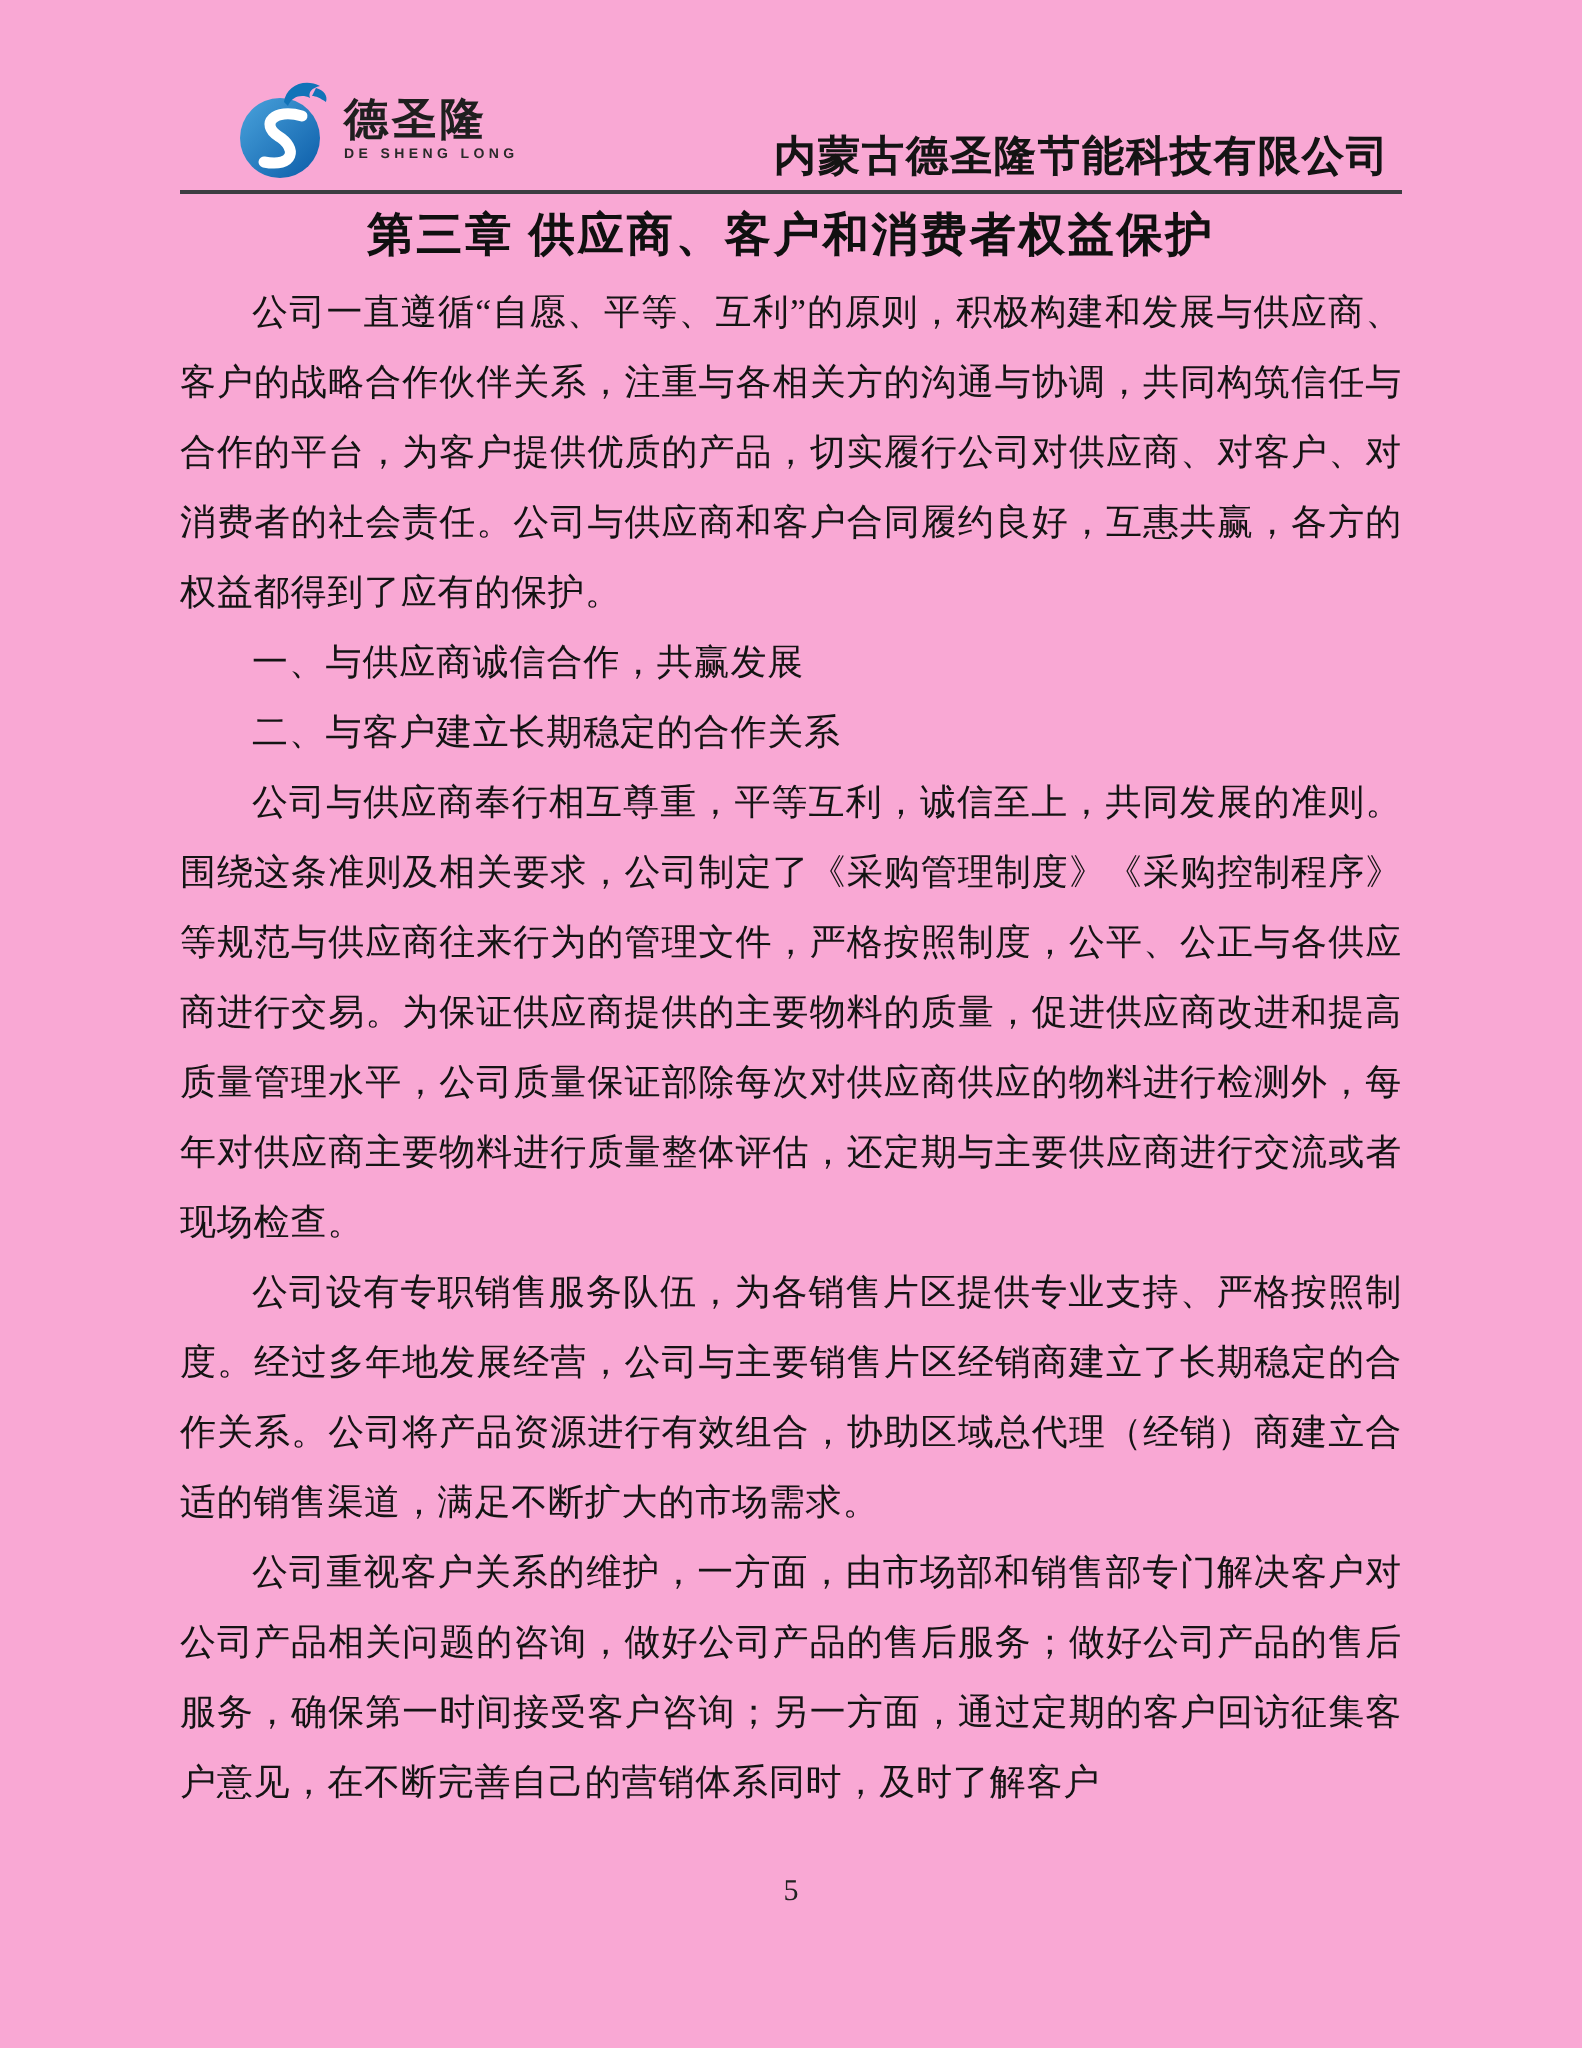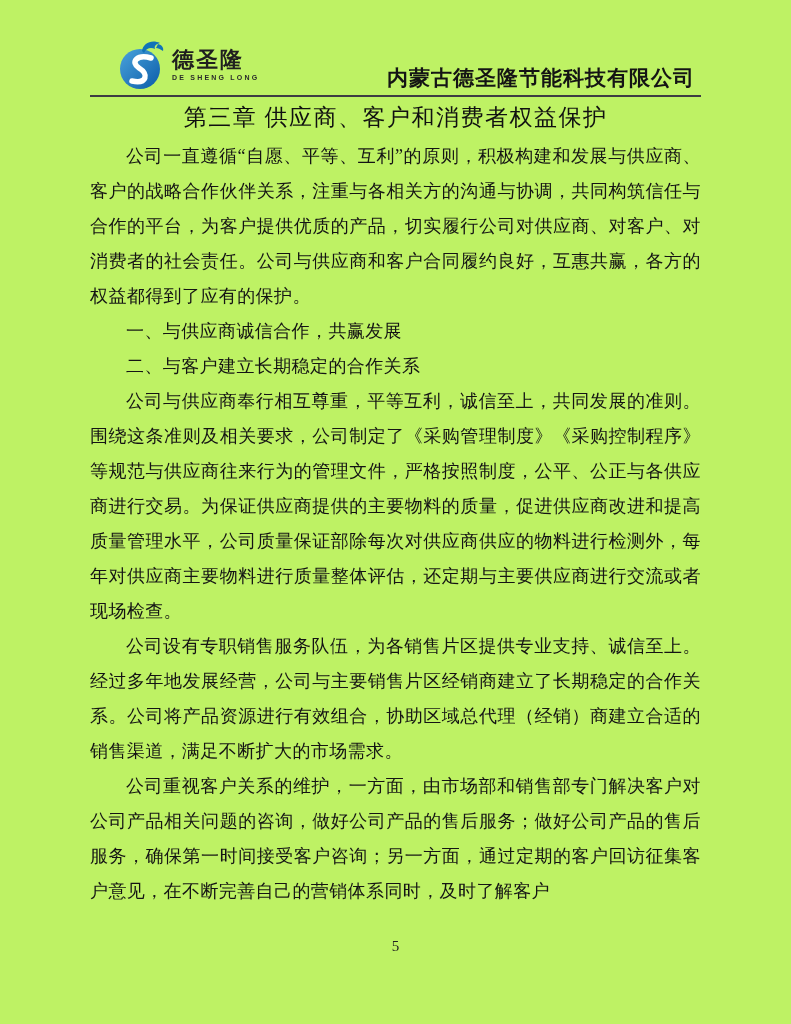--- a/index.html
+++ b/index.html
@@ -3,21 +3,21 @@
 <meta charset="utf-8">
 <style>
   * { box-sizing: border-box; }
   html, body { margin: 0; padding: 0; background: #ffffff; }
 
   .page {
     position: relative;
     width: 791px;
     height: 1024px;
     margin: 0 auto;
-    background: #bef264;
+    background: #f9a8d4;
     font-family: "Liberation Serif", "DejaVu Serif", serif;
     color: #141414;
     overflow: hidden;
   }
 
   
   .header {
     position: absolute;
     left: 90px;
     top: 36px;
@@ -68,21 +68,21 @@
 
   
   .chapter-title {
     position: absolute;
     left: 90px;
     top: 102px;
     width: 611px;
     margin: 0;
     text-align: center;
     font-size: 23px;
-    font-weight: normal;
+    font-weight: bold;
     letter-spacing: 1.5px;
     color: #101010;
   }
 
   
   .doc-body {
     position: absolute;
     left: 90px;
     top: 139px;
     width: 611px;
@@ -137,19 +137,19 @@
 
   <div class="header-rule"></div>
 
   <h1 class="chapter-title">第三章 供应商、客户和消费者权益保护</h1>
 
   <div class="doc-body" id="doc-body">
       <p>公司一直遵循“自愿、平等、互利”的原则，积极构建和发展与供应商、客户的战略合作伙伴关系，注重与各相关方的沟通与协调，共同构筑信任与合作的平台，为客户提供优质的产品，切实履行公司对供应商、对客户、对消费者的社会责任。公司与供应商和客户合同履约良好，互惠共赢，各方的权益都得到了应有的保护。</p>
       <p>一、与供应商诚信合作，共赢发展</p>
       <p>二、与客户建立长期稳定的合作关系</p>
       <p>公司与供应商奉行相互尊重，平等互利，诚信至上，共同发展的准则。围绕这条准则及相关要求，公司制定了《采购管理制度》《采购控制程序》等规范与供应商往来行为的管理文件，严格按照制度，公平、公正与各供应商进行交易。为保证供应商提供的主要物料的质量，促进供应商改进和提高质量管理水平，公司质量保证部除每次对供应商供应的物料进行检测外，每年对供应商主要物料进行质量整体评估，还定期与主要供应商进行交流或者现场检查。</p>
-      <p>公司设有专职销售服务队伍，为各销售片区提供专业支持、诚信至上。经过多年地发展经营，公司与主要销售片区经销商建立了长期稳定的合作关系。公司将产品资源进行有效组合，协助区域总代理（经销）商建立合适的销售渠道，满足不断扩大的市场需求。</p>
+      <p>公司设有专职销售服务队伍，为各销售片区提供专业支持、严格按照制度。经过多年地发展经营，公司与主要销售片区经销商建立了长期稳定的合作关系。公司将产品资源进行有效组合，协助区域总代理（经销）商建立合适的销售渠道，满足不断扩大的市场需求。</p>
       <p>公司重视客户关系的维护，一方面，由市场部和销售部专门解决客户对公司产品相关问题的咨询，做好公司产品的售后服务；做好公司产品的售后服务，确保第一时间接受客户咨询；另一方面，通过定期的客户回访征集客户意见，在不断完善自己的营销体系同时，及时了解客户</p>
     </div>
 
   <div class="page-number">5</div>
 
 </div>
 
 </body></html>

